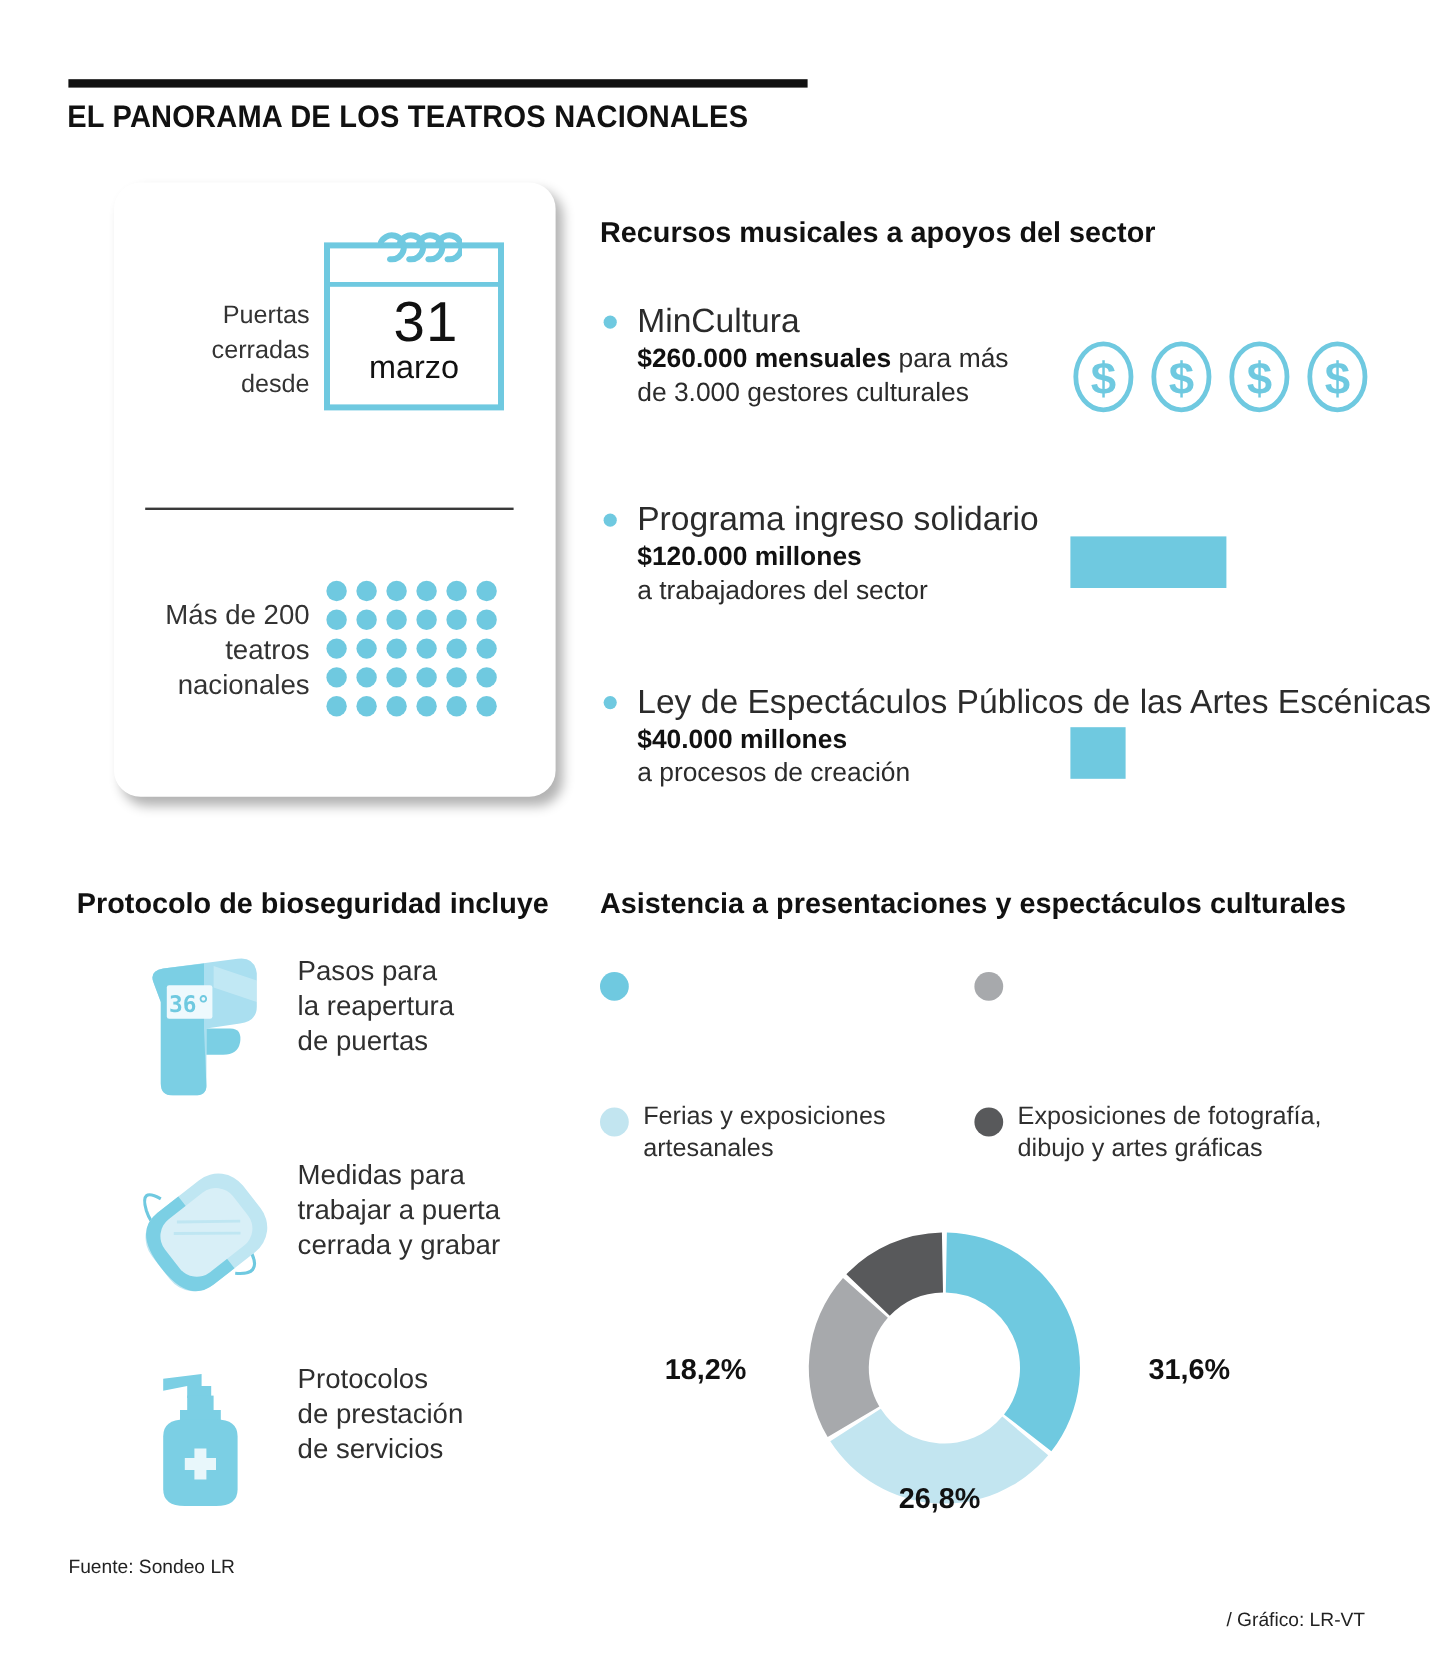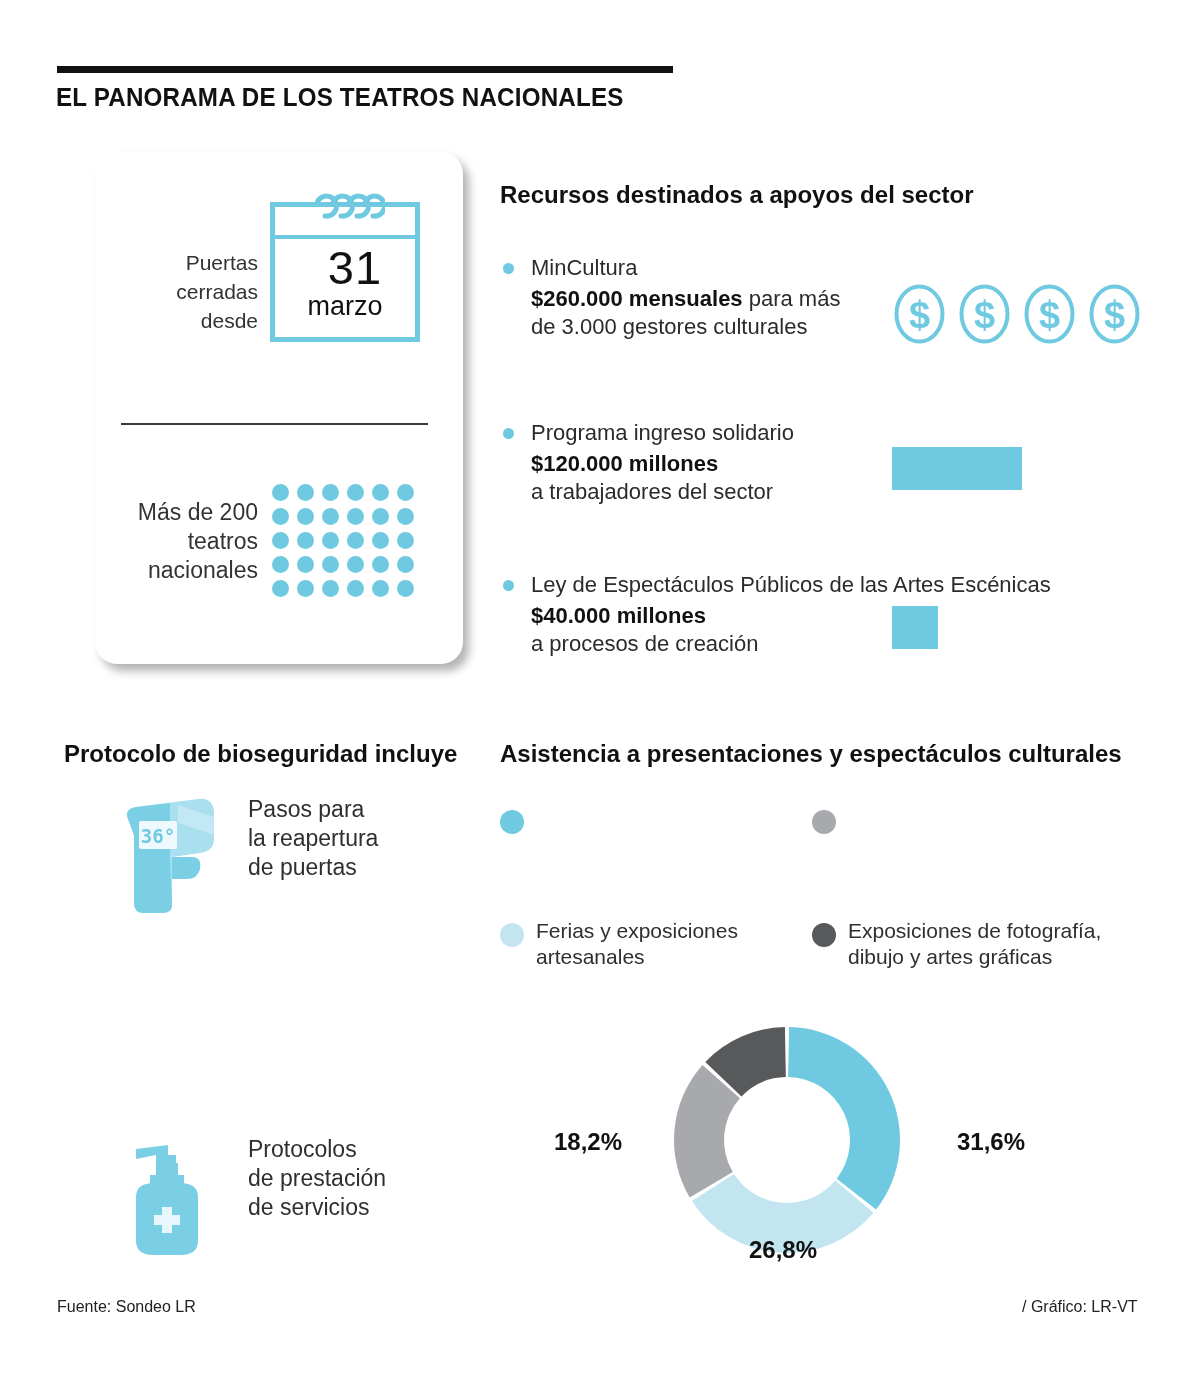--- a/index.html
+++ b/index.html
@@ -86,21 +86,21 @@
   #t-recursos { left: 500px; top: 181px; }
   #t-protocolo { left: 64px; top: 740px; }
   #t-asistencia { left: 500px; top: 740px; }
 
   .res-item { position: absolute; left: 503px; }
   .res-bullet {
     position: absolute; left: 0; top: 8px;
     width: 11px; height: 11px; border-radius: 50%; background: #6fc9e0;
   }
   .res-head {
-    margin-left: 28px; font-size: 22px; font-weight: 300; color: #2b2b2b;
+    margin-left: 28px; font-size: 28px; font-weight: 300; color: #2b2b2b;
     white-space: nowrap; line-height: 26px;
   }
   .res-body {
     margin-left: 28px; margin-top: 4px; font-size: 22px; font-weight: 300;
     color: #2b2b2b; line-height: 28px; max-width: 370px;
   }
   .res-body b { font-weight: bold; color: #111; }
 
   #res1 { top: 255px; }
   #res2 { top: 420px; }
@@ -152,21 +152,21 @@
   #dv-bottom{ left: 749px; top: 1236px; }
   #dv-top   { left: 709px; top: 1003px; color: #fff; }
 
   
   .foot {
     position: absolute; top: 1298px;
     font-family: "Liberation Sans Narrow", "Liberation Sans", sans-serif;
     font-size: 16px; color: #222; white-space: nowrap;
   }
   #foot-left { left: 57px; }
-  #foot-right { left: 1022px; }
+  #foot-right { left: 1022px; margin-top: 44px; }
 </style>
 </head>
 <body>
 
 <div id="page">
 
   <div class="hdr-rule"></div>
   <div class="hdr-title">EL PANORAMA DE LOS TEATROS NACIONALES</div>
 
   <div class="card"></div>
@@ -231,21 +231,21 @@
       <div class="row">
         <span class="dot" style="background: rgb(111, 201, 224);"></span>
         <span class="dot" style="background: rgb(111, 201, 224);"></span>
         <span class="dot" style="background: rgb(111, 201, 224);"></span>
         <span class="dot" style="background: rgb(111, 201, 224);"></span>
         <span class="dot" style="background: rgb(111, 201, 224);"></span>
         <span class="dot" style="background: rgb(111, 201, 224);"></span>
       </div>
     </div>
 
-  <div class="sec-title" id="t-recursos">Recursos destinados a apoyos del sector</div>
+  <div class="sec-title" id="t-recursos">Recursos musicales a apoyos del sector</div>
 
   <div class="res-item" id="res1">
     <span class="res-bullet"></span>
     <div class="res-head">MinCultura</div>
     <div class="res-body"><b>$260.000 mensuales</b><span> para más</span><br><span>de 3.000 gestores culturales</span></div>
   </div>
 
   <div class="coins">
     <svg class="coin" viewBox="0 0 53 62">
         <ellipse cx="26.5" cy="31" rx="23" ry="27.5" fill="none" stroke="#6fc9e0" stroke-width="4"></ellipse>
@@ -288,20 +288,40 @@
       <path d="M62 62 L82 62 Q92 62 90 74 Q88 84 76 84 L62 84 Z" fill="#7bcfe4"></path>
       <rect x="29" y="26" width="38" height="28" rx="2" fill="#eef9fd"></rect>
       <text x="48" y="48" font-family="Liberation Sans Mono, monospace" font-size="19" font-weight="bold" fill="#6fc9e0" text-anchor="middle">36°</text>
       <path d="M68 10 L104 22 L104 40 L68 28 Z" fill="#ffffff" opacity=".28"></path>
     </svg>
     <div class="bio-text" style="white-space: pre-line;">Pasos para
 la reapertura
 de puertas</div>
   </div>
 
+  <div class="bio-item" id="bio2">
+    <svg class="bio-icon" width="124" height="120" viewBox="0 0 124 120">
+      <g fill="none" stroke="#6fc9e0" stroke-width="2.6">
+        <path d="M24 34 Q6 24 12 44 Q18 62 34 62"></path>
+        <path d="M86 96 Q108 98 100 80 Q92 62 76 62"></path>
+      </g>
+      <g transform="rotate(-38 62 62)">
+        <rect x="14" y="24" width="96" height="76" rx="26" fill="#bfe6f2"></rect>
+        <path d="M14 62 Q14 24 40 24 L62 24 L62 100 L40 100 Q14 100 14 62 Z" fill="#7bcfe4"></path>
+        <rect x="26" y="34" width="72" height="56" rx="18" fill="#d8eff7"></rect>
+        <g stroke="#bfe6f2" stroke-width="2.4">
+          <line x1="40" y1="46" x2="84" y2="80"></line>
+          <line x1="48" y1="40" x2="90" y2="72"></line>
+        </g>
+      </g>
+    </svg>
+    <div class="bio-text" style="white-space: pre-line;">Medidas para
+trabajar a puerta
+cerrada y grabar</div>
+  </div>
 
   <div class="bio-item" id="bio3">
     <svg class="bio-icon" width="124" height="125" viewBox="0 0 124 125">
       <path d="M26 14 L58 10 L58 20 L66 20 L66 30 L46 30 L46 20 L26 24 Z" fill="#7bcfe4"></path>
       <rect x="46" y="28" width="22" height="16" fill="#7bcfe4"></rect>
       <rect x="40" y="40" width="34" height="10" fill="#7bcfe4"></rect>
       <path d="M26 62 Q26 48 44 48 L70 48 Q88 48 88 62 L88 106 Q88 120 70 120 L44 120 Q26 120 26 106 Z" fill="#7bcfe4"></path>
       <path d="M52 72 L62 72 L62 80 L70 80 L70 90 L62 90 L62 98 L52 98 L52 90 L44 90 L44 80 L52 80 Z" fill="#e8f7fb"></path>
     </svg>
     <div class="bio-text" style="white-space: pre-line;">Protocolos

